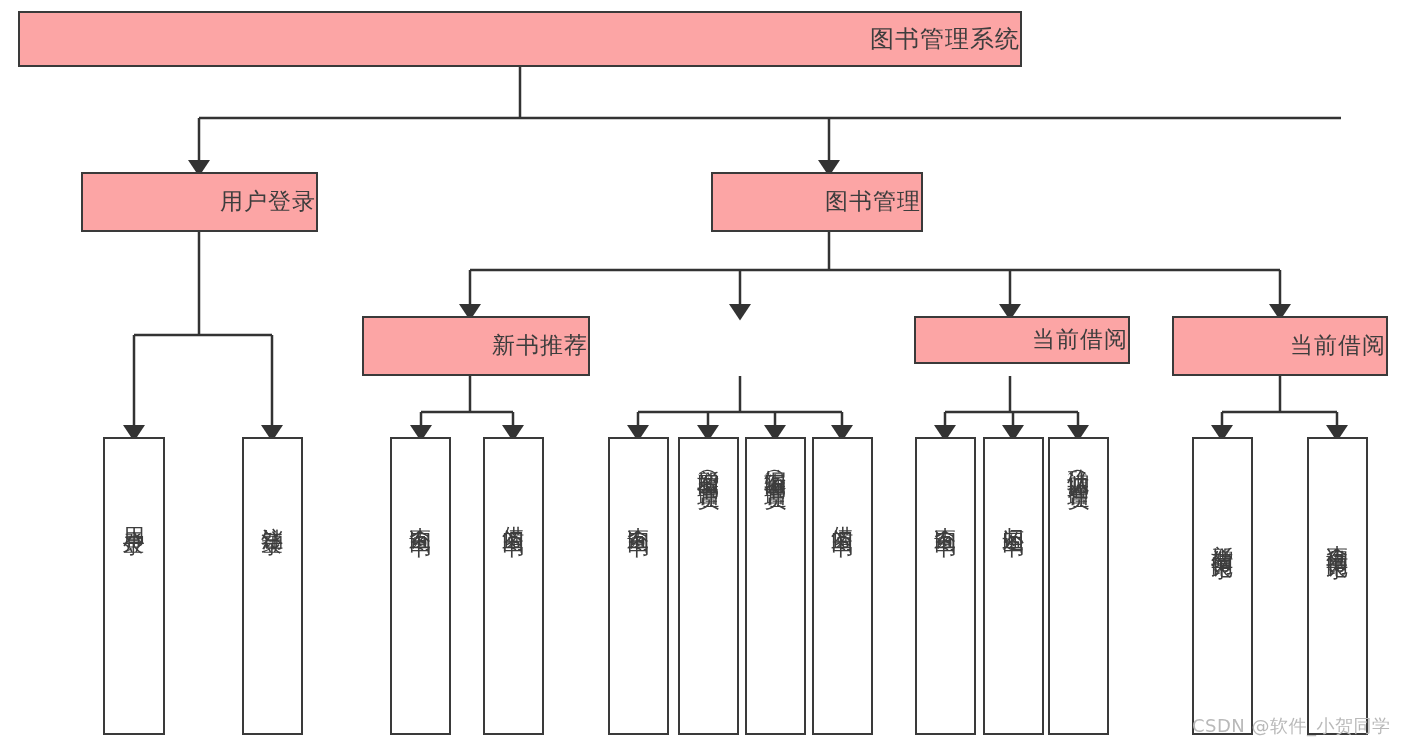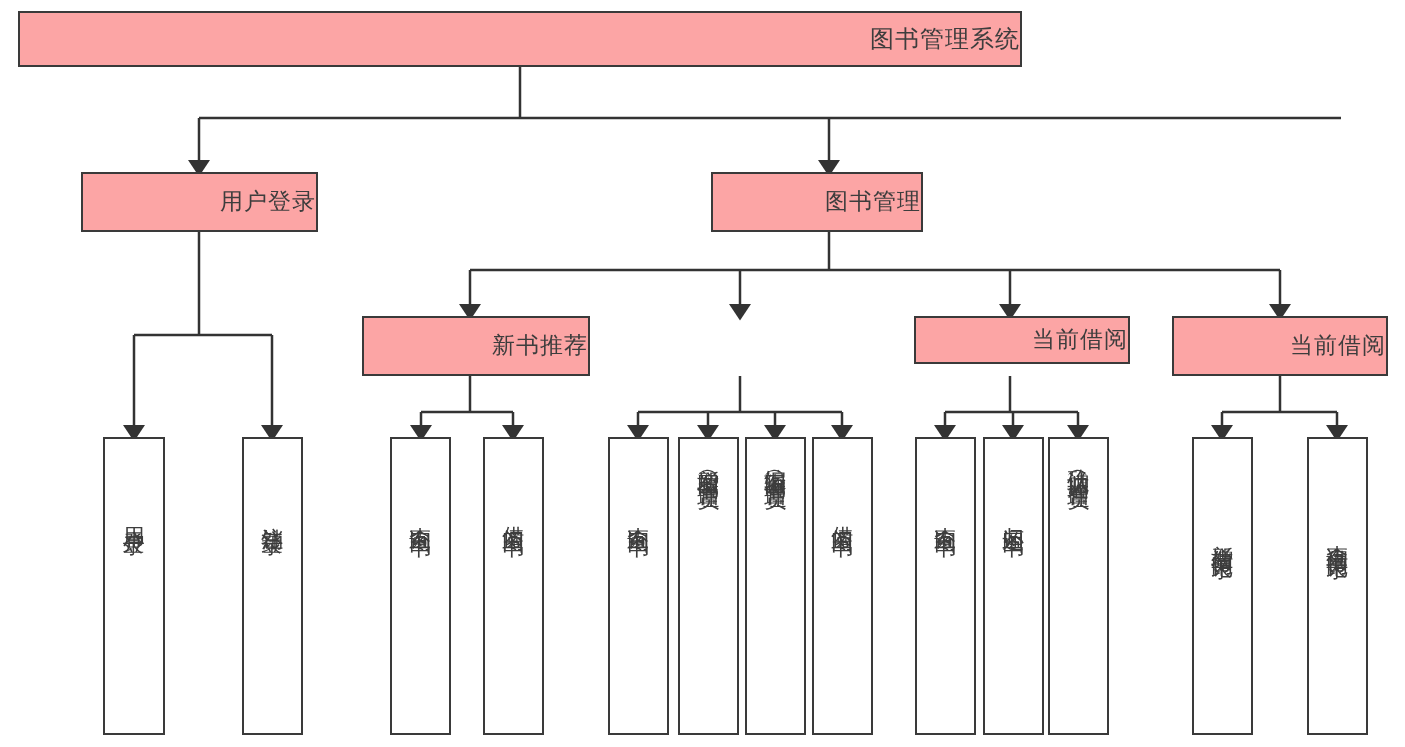--- a/index.html
+++ b/index.html
@@ -189,14 +189,15 @@
   <div class="leaf pad-top" style="left:1048px; top:437px; width:61px; height:298px;">
     <span class="vtext">确认归还（管理员）</span>
   </div>
   <div class="leaf pad-big" style="left:1192px; top:437px; width:61px; height:298px;">
     <span class="vtext">新增借阅记录</span>
   </div>
   <div class="leaf pad-big" style="left:1307px; top:437px; width:61px; height:298px;">
     <span class="vtext">查询借阅记录</span>
   </div>
 
+  <div class="watermark" style="left:1192px; top:714px;">CSDN @软件_小贺同学</div>
 
 </div>
 
 </body></html>

